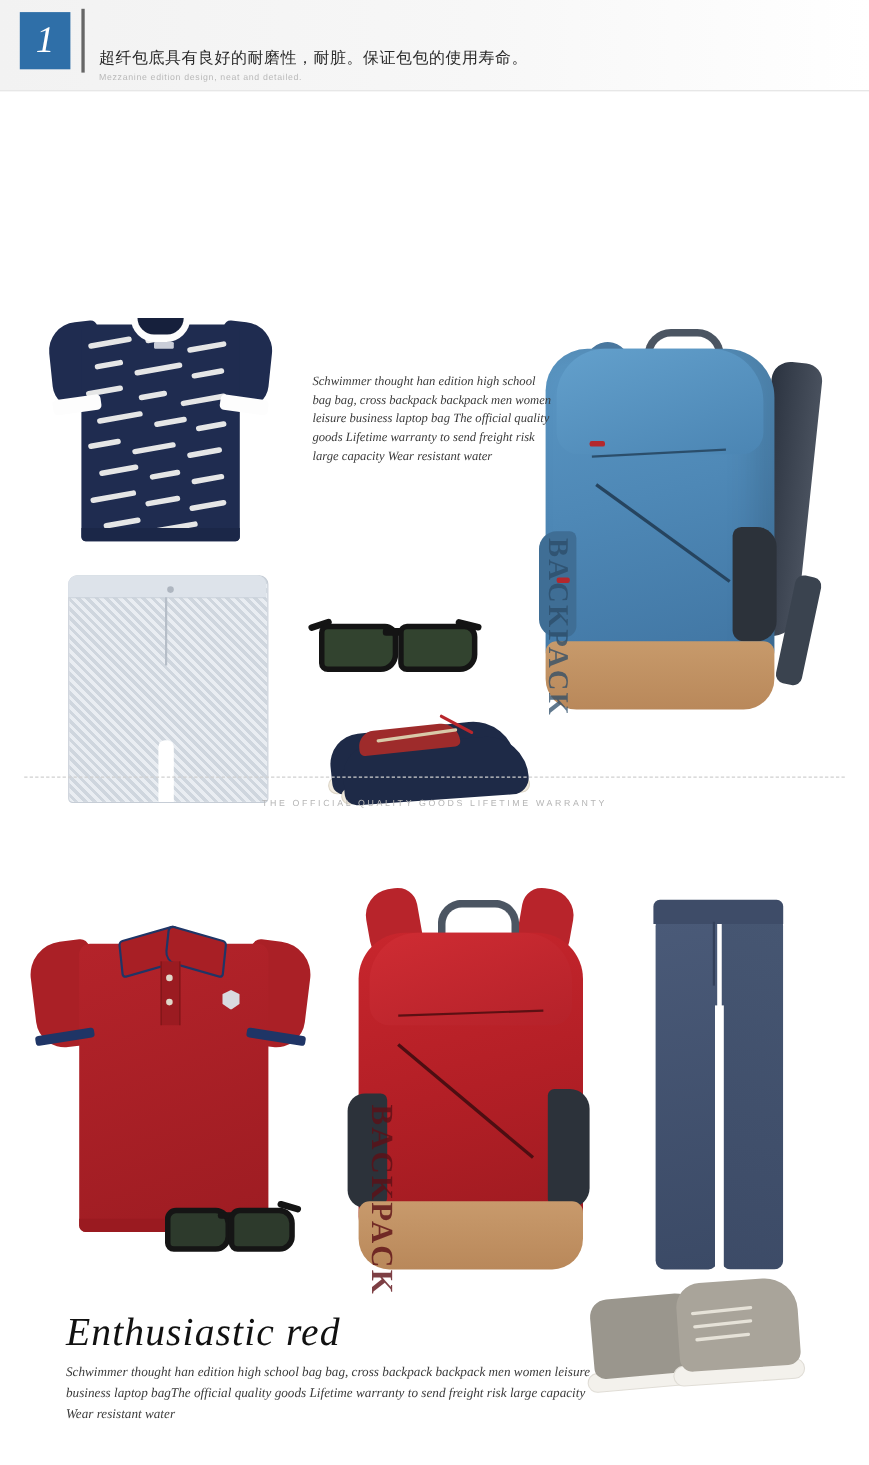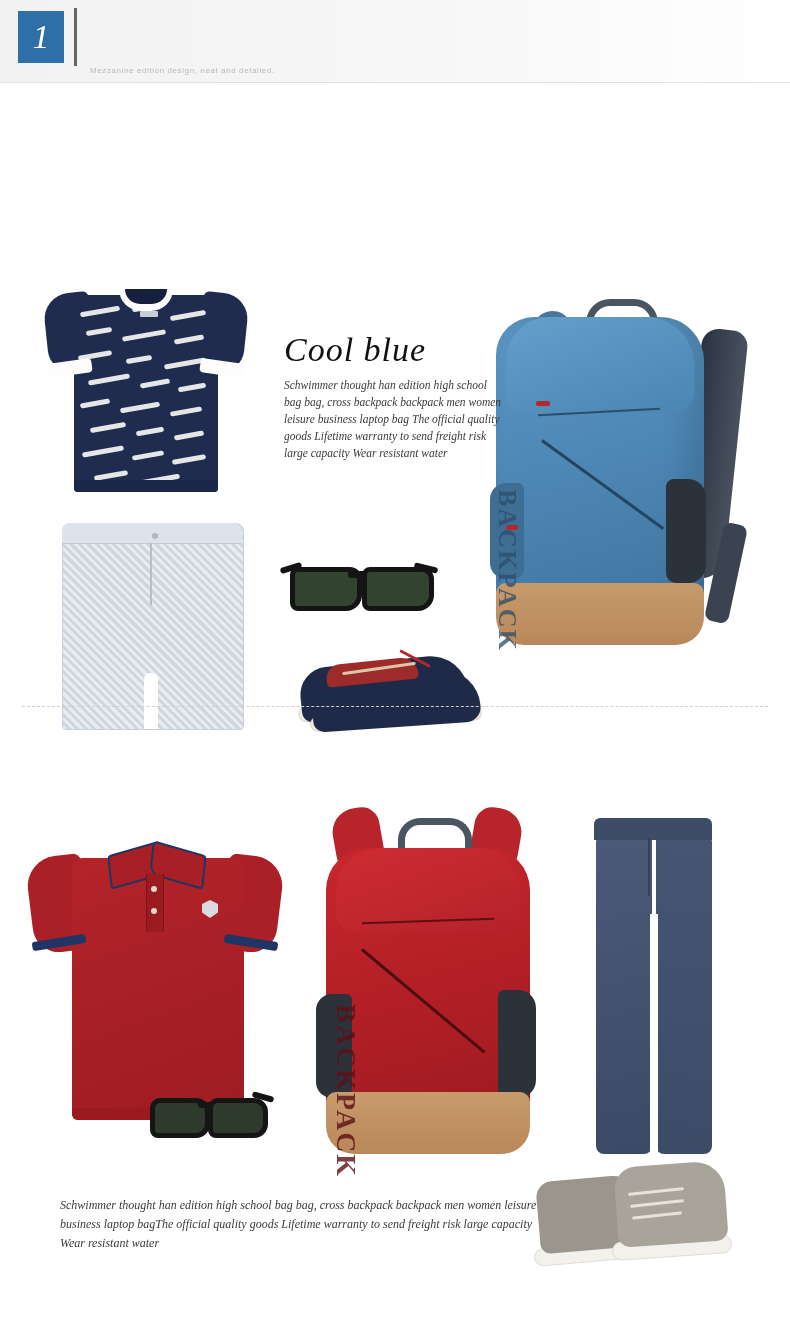--- a/index.html
+++ b/index.html
@@ -366,20 +366,21 @@
   }
 </style>
 </head>
 <body>
 
 <div class="page">
 
   <div class="header">
     <div class="header-num">1</div>
     <div class="header-bar"></div>
+    <div class="header-sub">超纤包底具有良好的耐磨性，耐脏。保证包包的使用寿命。</div>
     <div class="header-en">Mezzanine edition design, neat and detailed.</div>
   </div>
 
   <div class="sec1">
 
     <div class="tshirt">
       <div class="sleeveL"></div>
       <div class="sleeveR"></div>
       <div class="body">
         <div class="brush" style="left:6px;top:14px;width:40px;"></div>
@@ -451,26 +452,26 @@
       <div class="redtab"></div>
       <div class="diag"></div>
       <div class="pocketL"></div>
       <div class="redtab2"></div>
       <div class="pocketR"></div>
       <div class="base"></div>
       <div class="logo">BACKPACK</div>
     </div>
 
     <div class="txt-blue">
-      <div class="title">Cool blue</div>
       <div class="lines">Schwimmer thought han edition high school bag bag, cross backpack backpack men women leisure business laptop bag The official quality goods Lifetime warranty to send freight risk large capacity Wear resistant water</div>
     </div>
   </div>
 
   <div class="divider"></div>
+  <div class="divider-txt">THE OFFICIAL QUALITY GOODS LIFETIME WARRANTY</div>
 
   <div class="sec2">
 
     <div class="polo">
       <div class="sleeveL"></div>
       <div class="sleeveR"></div>
       <div class="body"></div>
       <div class="cuffL"></div>
       <div class="cuffR"></div>
       <div class="collarL"></div>
@@ -515,17 +516,18 @@
       <div class="boot-sole bsA"></div>
       <div class="boot bootA"></div>
       <div class="boot-sole bsB"></div>
       <div class="boot bootB"></div>
       <div class="boot-lace" style="left:104px;top:30px;width:56px;transform:rotate(-6deg);"></div>
       <div class="boot-lace" style="left:106px;top:42px;width:54px;transform:rotate(-6deg);"></div>
       <div class="boot-lace" style="left:108px;top:54px;width:50px;transform:rotate(-6deg);"></div>
     </div>
 
     <div class="txt-red">
+      <div class="title">Enthusiastic red</div>
       <div class="lines">Schwimmer thought han edition high school bag bag, cross backpack backpack men women leisure business laptop bagThe official quality goods Lifetime warranty to send freight risk large capacity Wear resistant water</div>
     </div>
   </div>
 
 </div>
 
 </body></html>

